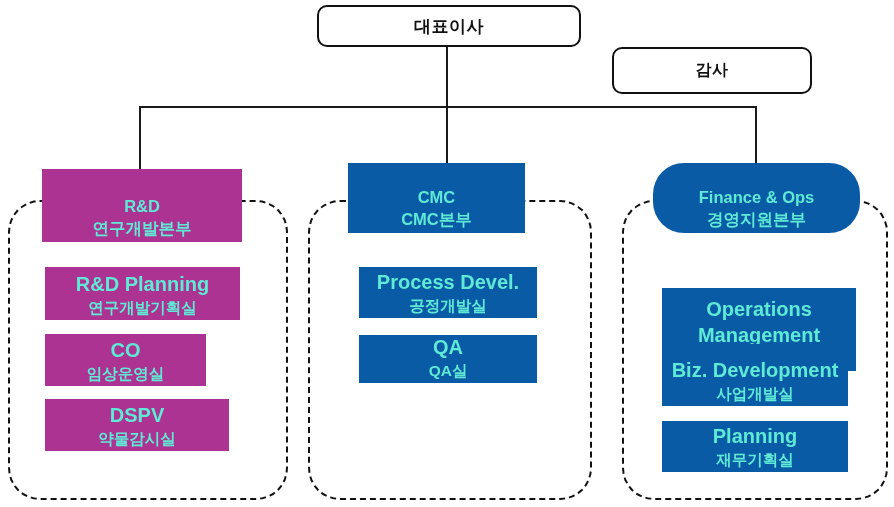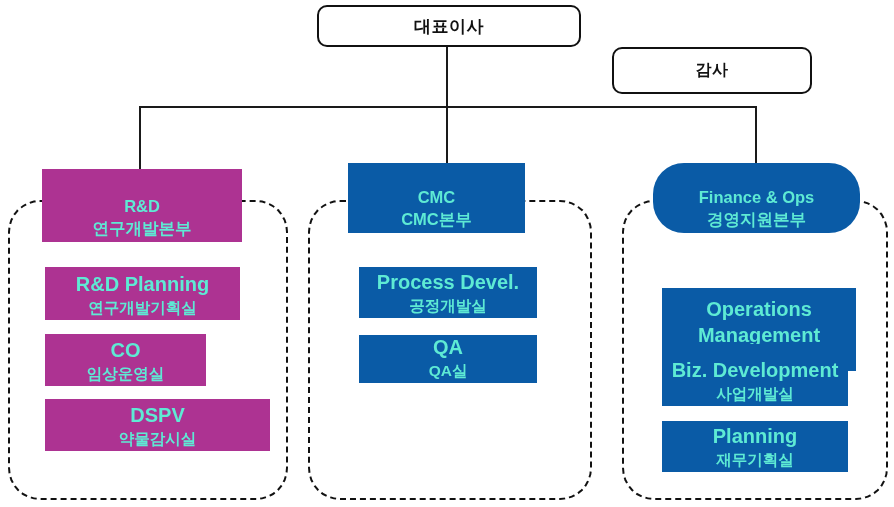--- a/index.html
+++ b/index.html
@@ -49,21 +49,21 @@
   #grp-rnd{left:8px;width:276px;}
   #grp-cmc{left:308px;width:280px;}
   #grp-fin{left:622px;width:262px;}
 
   #head-rnd{left:42px;top:169px;width:200px;height:73px;}
   #head-cmc{left:348px;top:163px;width:177px;height:70px;}
   #head-fin{left:653px;top:163px;width:207px;height:70px;border-radius:31px;}
 
   #rnd-t0{left:45px;top:267px;width:195px;height:53px;}
   #rnd-t1{left:45px;top:334px;width:161px;height:52px;}
-  #rnd-t2{left:45px;top:399px;width:225px;height:52px;}
+  #rnd-t2{left:45px;top:399px;width:184px;height:52px;}
 
   #cmc-t0{left:359px;top:267px;width:178px;height:51px;}
   #cmc-t1{left:359px;top:335px;width:178px;height:48px;}
 
   #fin-t0{left:662px;top:264px;width:194px;height:83px;margin-top:24px;}
   #fin-t1{left:662px;top:344px;width:186px;height:62px;}
   #fin-t2{left:662px;top:421px;width:186px;height:51px;}
 </style>
 </head>
 <body>

